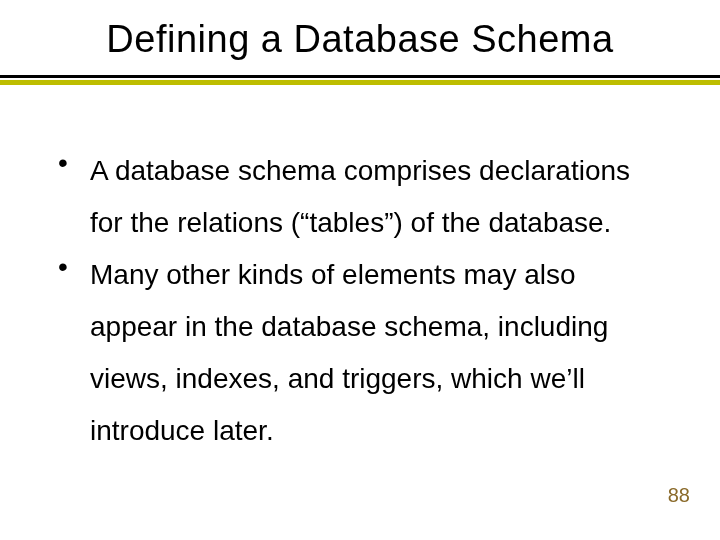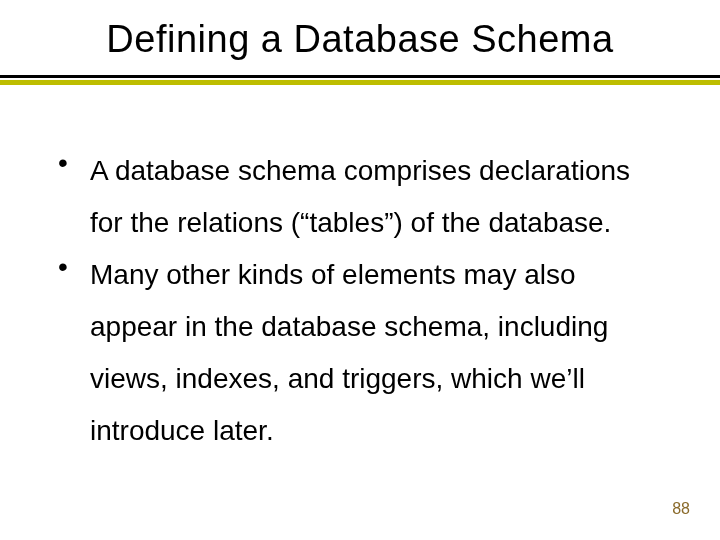--- a/index.html
+++ b/index.html
@@ -62,22 +62,22 @@
     padding-left: 2px;
   }
   .bullet-text {
     font-size: 28px;
     line-height: 52px;
     color: #000;
   }
   .pagenum {
     position: absolute;
     right: 30px;
-    bottom: 22px;
-    font-size: 16px;
+    bottom: 33px;
+    font-size: 20px;
     color: #8a6a2a;
   }
 </style>
 </head>
 <body>
 
 <div class="slide">
 
   <div class="title">Defining a Database Schema</div>
 

